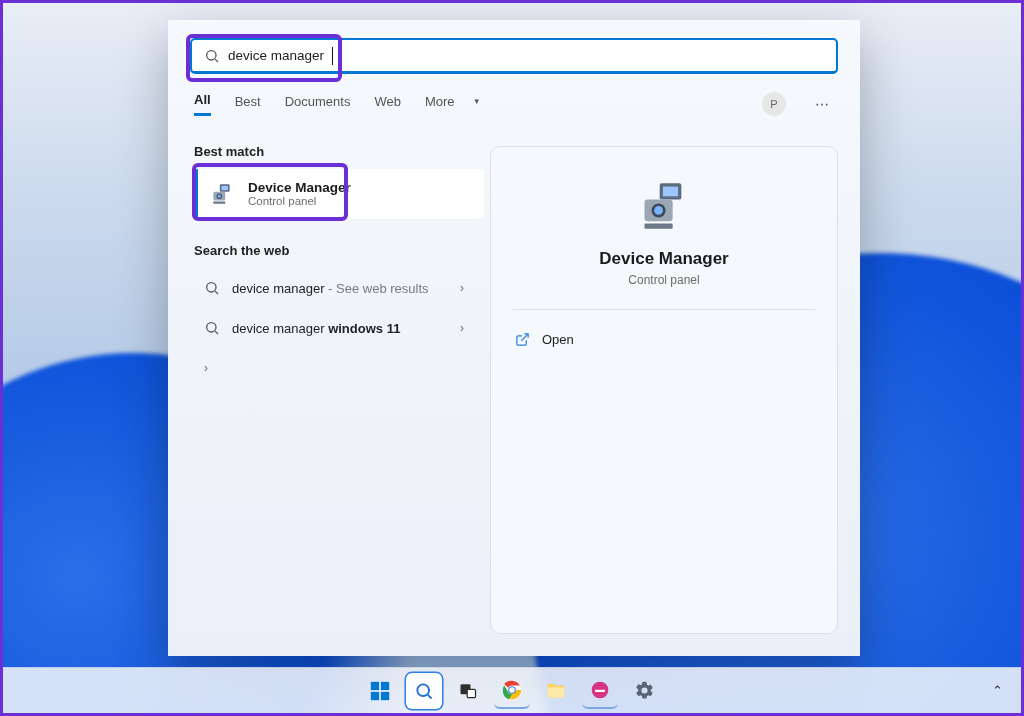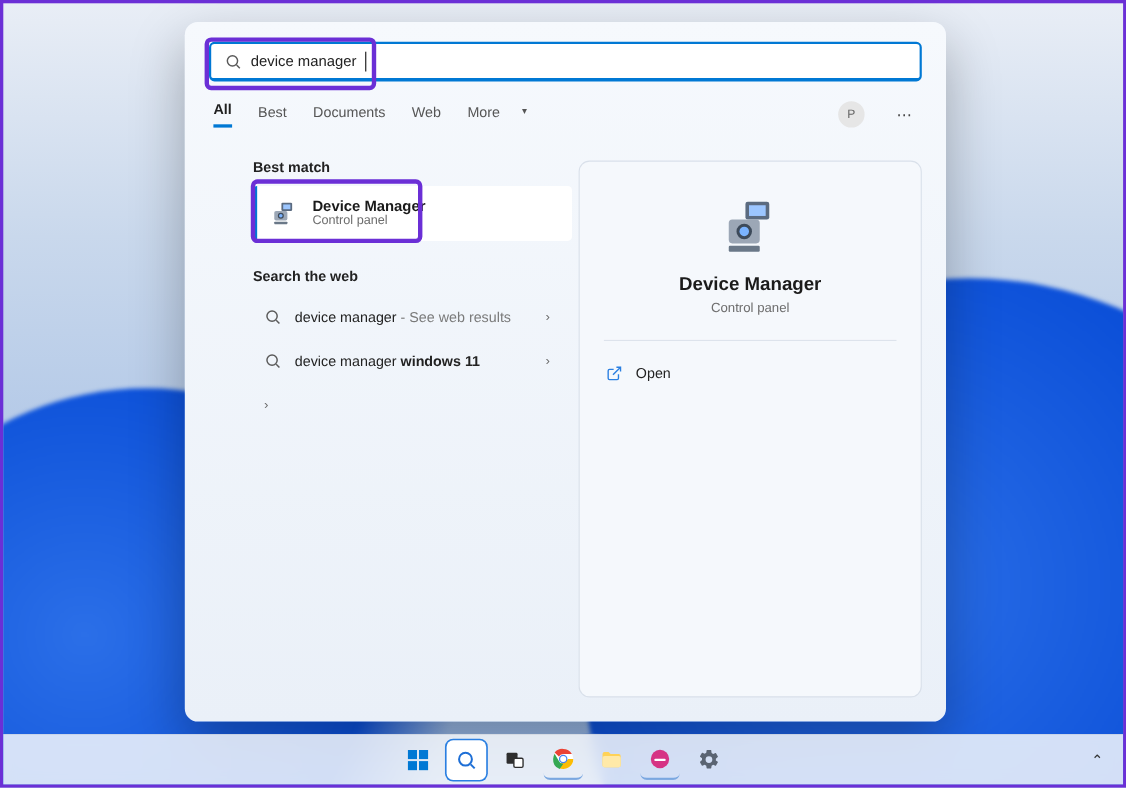--- a/index.html
+++ b/index.html
@@ -1,35 +1,35 @@
 <!DOCTYPE html>
 <html><head>
 <meta charset="utf-8">
 <style>
 * { margin: 0; padding: 0; box-sizing: border-box; font-family: 'Segoe UI', -apple-system, sans-serif; }
 body { width: 1024px; height: 716px; overflow: hidden; position: relative; border: 3px solid #6b2fd6; background: linear-gradient(180deg, #e9eef6 0%, #c9d8ec 30%, #8fb0e0 100%); }
 .bg-bloom { position: absolute; inset: 0; overflow: hidden; }
 .bg-bloom::before, .bg-bloom::after { content: ""; position: absolute; border-radius: 50%; background: radial-gradient(circle at 40% 40%, #2b6fe8 0%, #0b4fd8 55%, rgba(11,79,216,0) 72%); filter: blur(2px); }
 .bg-bloom::before { width: 560px; height: 560px; left: -150px; top: 350px; }
 .bg-bloom::after { width: 700px; height: 700px; right: -210px; top: 250px; }
-.search-panel { position: absolute; left: 165px; top: 17px; width: 692px; height: 636px; border-radius: 12px; background: linear-gradient(180deg, #f6f9fd 0%, #eaf0f8 100%); box-shadow: 0 20px 48px rgba(0,0,0,.28); display: flex; flex-direction: column; }
+.search-panel { position: absolute; left: 165px; top: 17px; width: 692px; height: 636px; border-radius: 0; background: linear-gradient(180deg, #f6f9fd 0%, #eaf0f8 100%); box-shadow: 0 20px 48px rgba(0,0,0,.28); display: flex; flex-direction: column; }
 .search-bar-wrap { padding: 18px 22px 10px; }
 .search-bar { display: flex; align-items: center; gap: 8px; height: 36px; border: 2px solid #0078d4; border-bottom-width: 3px; border-radius: 5px; background: #fff; padding: 0 12px; position: relative; }
 .hl { position: absolute; border: 4px solid #6b2fd6; border-radius: 6px; pointer-events: none; }
 .hl.search { left: -6px; top: -6px; width: 156px; height: 48px; }
 .hl.best { left: -6px; top: -6px; width: 156px; height: 58px; }
 .search-bar .caret { width: 1px; height: 18px; background: #111; }
 .tabs-row { display: flex; align-items: center; gap: 24px; padding: 0 26px; height: 40px; border-bottom: 0; }
 .tab { font-size: 13px; color: #555; cursor: pointer; padding-bottom: 6px; }
 .tab.active { color: #202020; font-weight: 600; border-bottom: 3px solid #0078d4; }
 .tab-more { display: flex; align-items: center; gap: 20px; }
 .tabs-row .spacer { flex: 1; }
 .avatar { width: 24px; height: 24px; border-radius: 50%; background: #e6e6e6; display: flex; align-items: center; justify-content: center; font-size: 11px; color: #666; }
 .more-dots { width: 24px; height: 24px; display:flex; align-items:center; justify-content:center; font-size:14px; color:#444; cursor:pointer; }
-.body-cols { display: flex; flex: 1; min-height: 0; margin-left: 36px; }
+.body-cols { display: flex; flex: 1; min-height: 0; }
 .left-col { width: 308px; padding: 20px 0 0 26px; }
 .right-col { flex: 1; margin: 22px 22px 22px 14px; border: 1px solid #d9e0ea; border-radius: 10px; background: #f5f8fc; padding: 28px 22px; display: flex; flex-direction: column; align-items: center; }
 .section-head { font-size: 13px; font-weight: 600; color: #222; margin-bottom: 10px; }
 .best-match { position: relative; display: flex; align-items: center; gap: 12px; height: 50px; padding: 0 10px; background: #fff; border-left: 4px solid #0078d4; border-radius: 4px; width: 290px; cursor: pointer; }
 .best-match .bm-icon { width: 28px; height: 28px; display:flex; align-items:center; justify-content:center; }
 .bm-title { font-size: 13.5px; font-weight: 600; color: #1a1a1a; line-height: 1.15; }
 .bm-sub { font-size: 11.5px; color: #6d6d6d; line-height: 1.15; }
 .web-section { margin-top: 24px; }
 .web-row { display: flex; align-items: center; justify-content: space-between; height: 40px; padding: 0 10px; width: 280px; cursor: pointer; border-radius: 4px; }
 .web-row .lead { display:flex; align-items:center; gap: 12px; }

